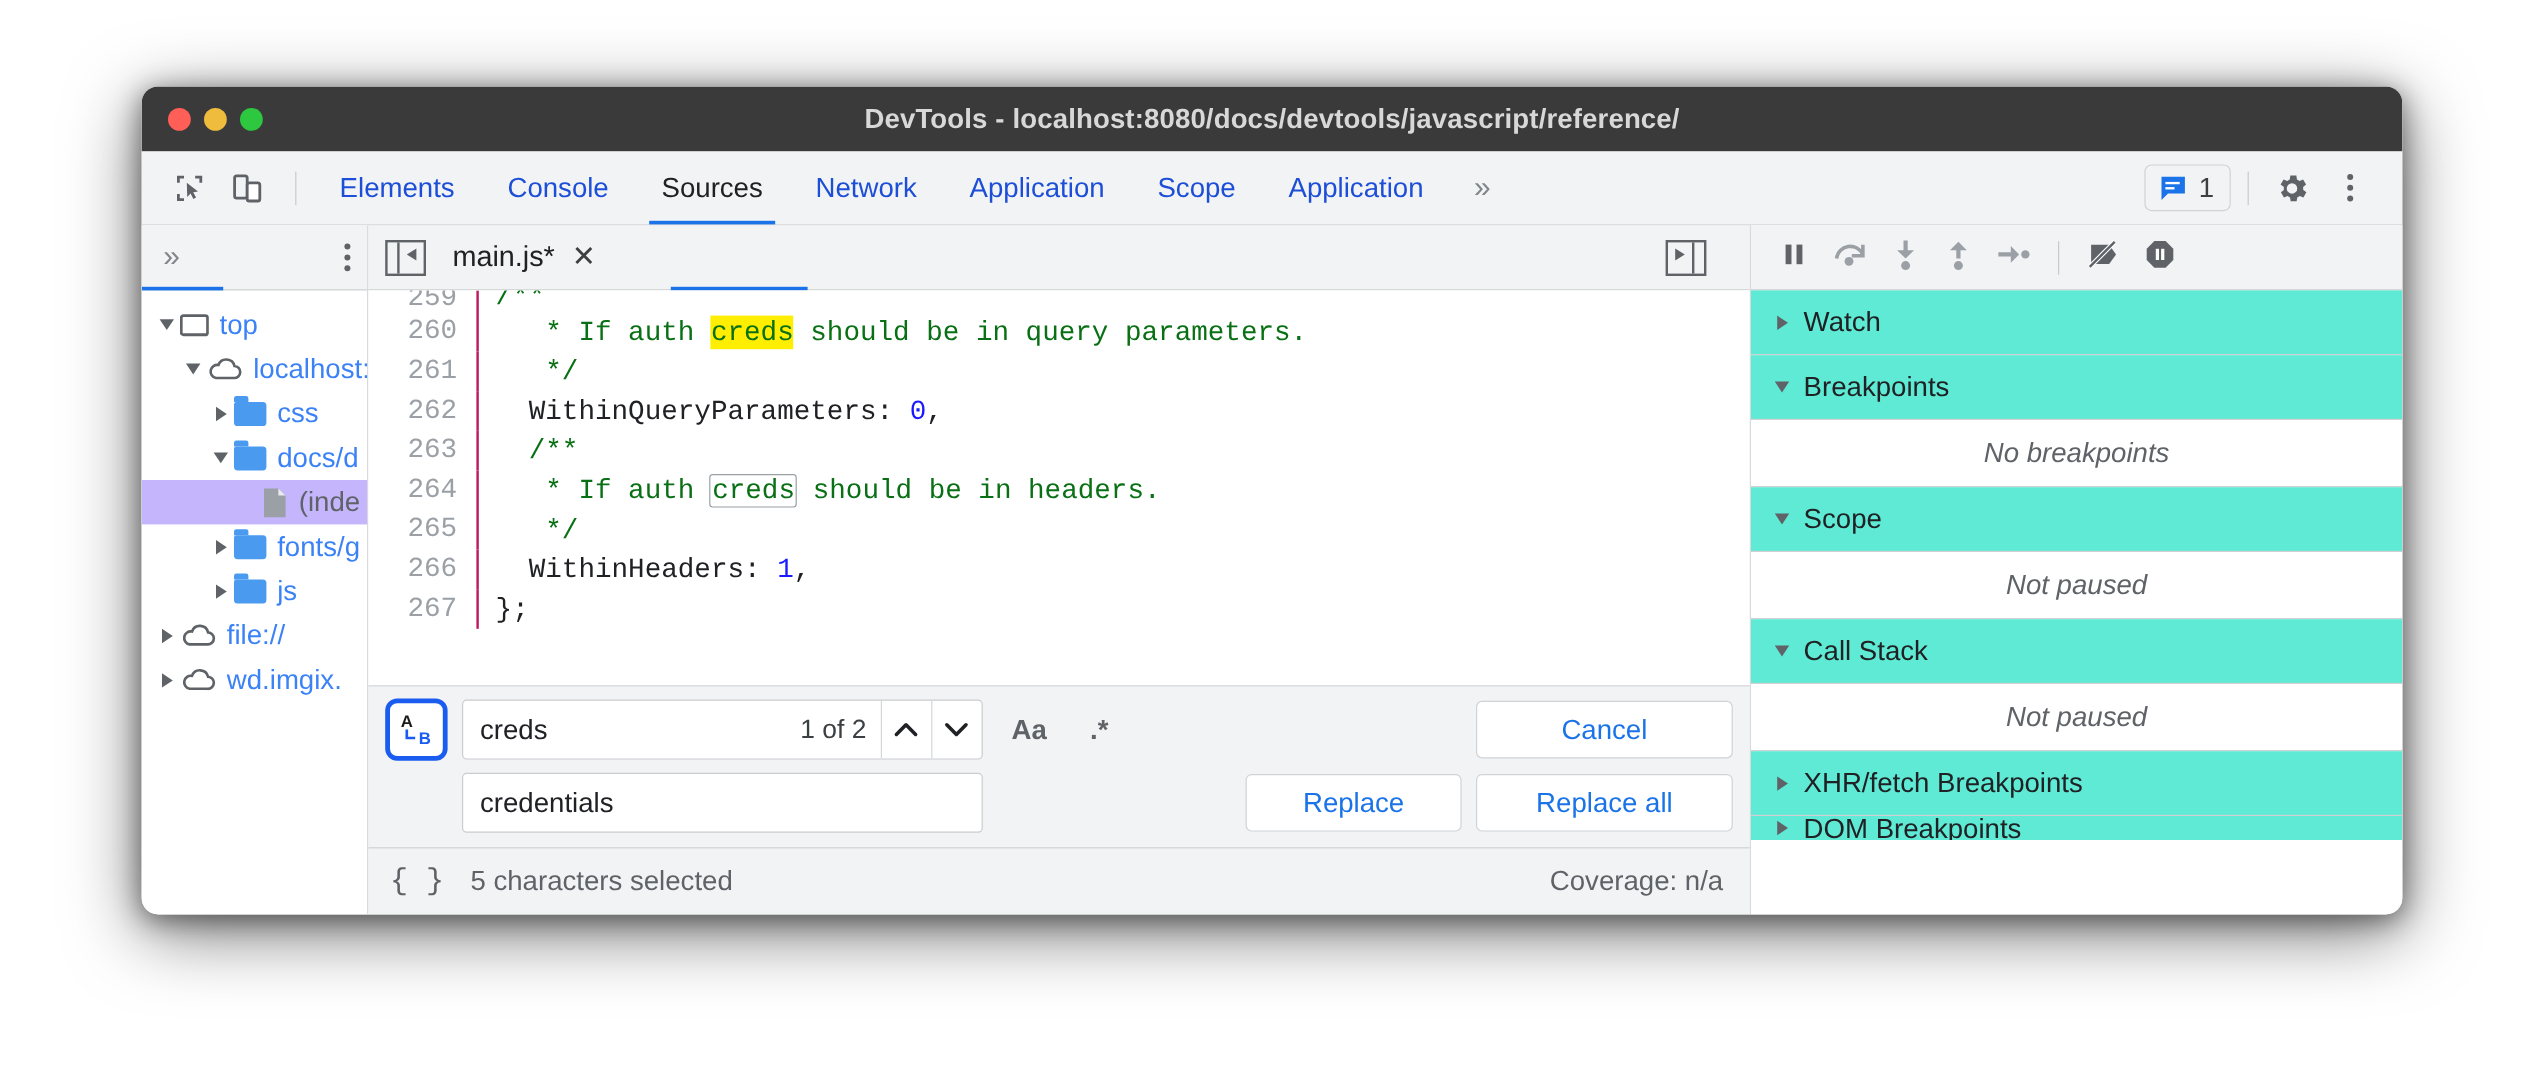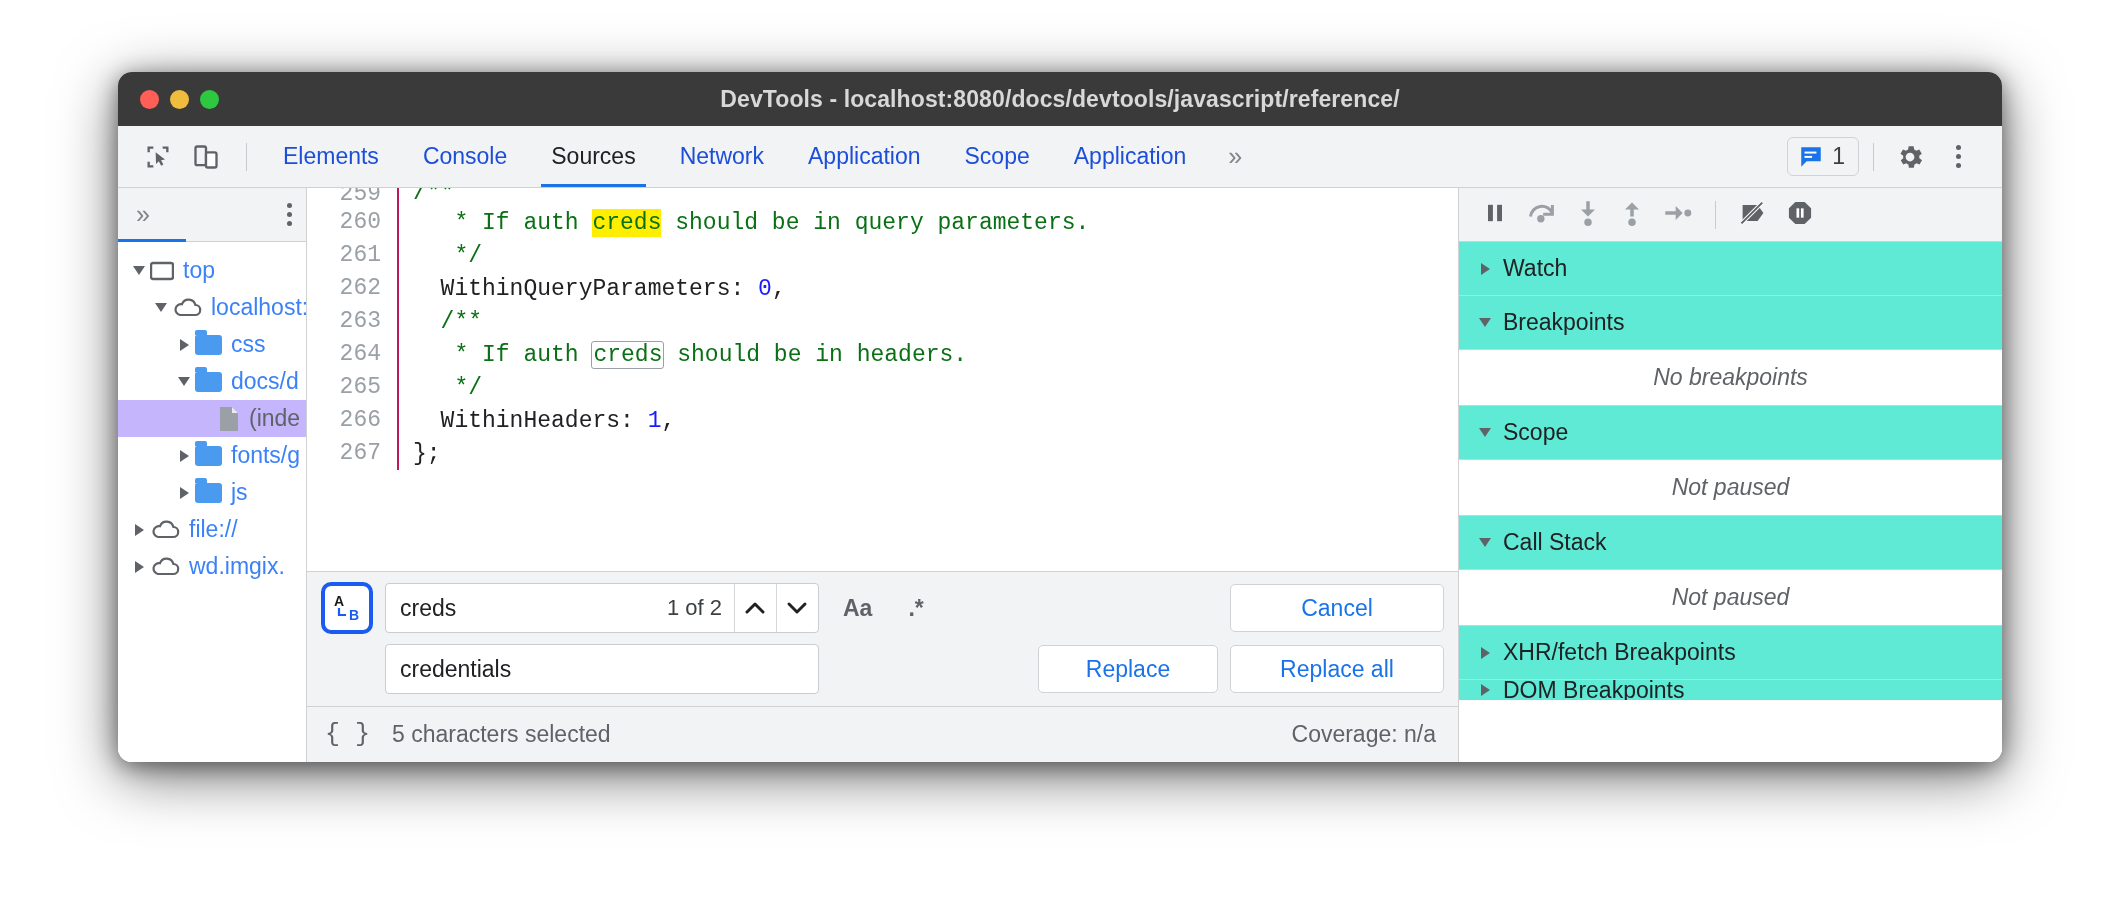--- a/index.html
+++ b/index.html
@@ -592,20 +592,40 @@
                   <path d="M8 17h15a5 5 0 0 0 .4-10A7 7 0 0 0 10 6.2 5 5 0 0 0 8 17z" fill="none" stroke="#5f6368" stroke-width="2.2"></path>
                 </svg>
           </span>
           <span class="tlabel">wd.imgix.</span>
         </div>
 
       </div>
     </div>
 
     <div class="editor">
+      <div class="ed-tabbar">
+        <div class="panel-toggle left">
+          <span class="bar"></span>
+          <span class="tri"><svg width="14" height="14" viewBox="0 0 14 14">
+                  <path d="M11 2 L3 7 L11 12 Z" fill="#5f6368"></path>
+                </svg></span>
+        </div>
+        <div class="file-tab">
+          <span>main.js*</span>
+          <span class="file-close">✕</span>
+        </div>
+        <div class="ed-right">
+          <div class="panel-toggle">
+            <span class="tri"><svg width="14" height="14" viewBox="0 0 14 14">
+                    <path d="M3 2 L11 7 L3 12 Z" fill="#5f6368"></path>
+                  </svg></span>
+            <span class="bar r"></span>
+          </div>
+        </div>
+      </div>
 
       <div class="code">
         <div class="cline" style="height:18px;overflow:hidden;align-items:flex-end">
           <span class="gutter" style="height:18px;line-height:12px">259</span>
           <span class="ctext cmt">/**</span>
         </div>
         <div class="cline">
           <span class="gutter">260</span>
           <span class="ctext"><span class="cmt">   * If auth </span><span class="cmt hl-active">creds</span><span class="cmt"> should be in query parameters.</span></span>
         </div>

